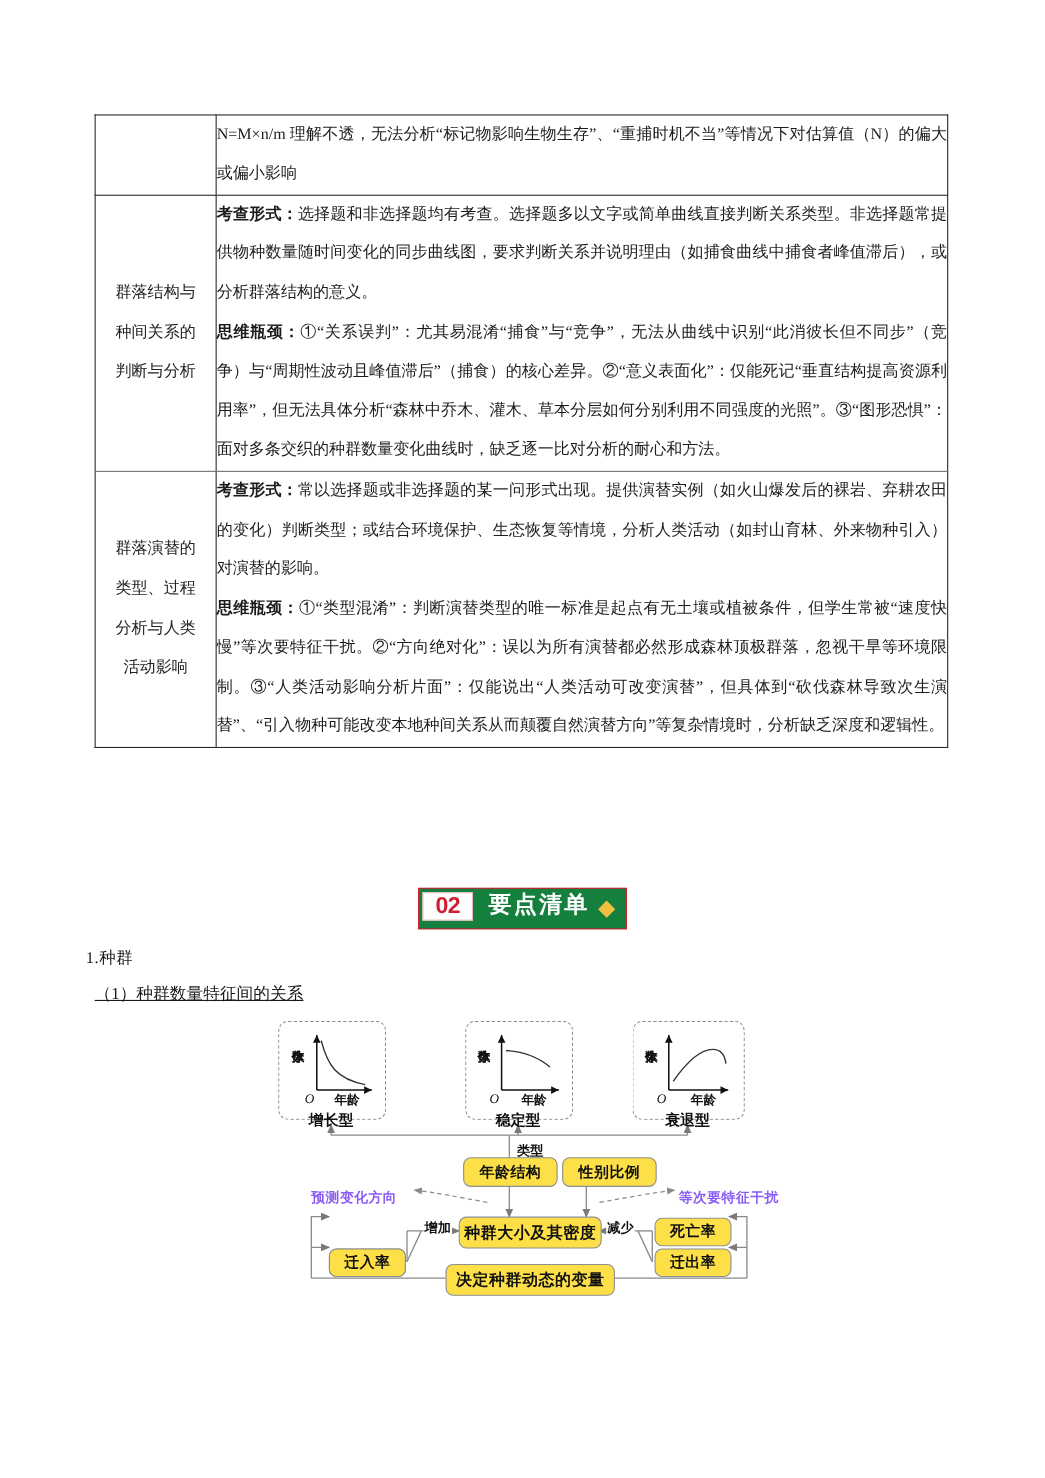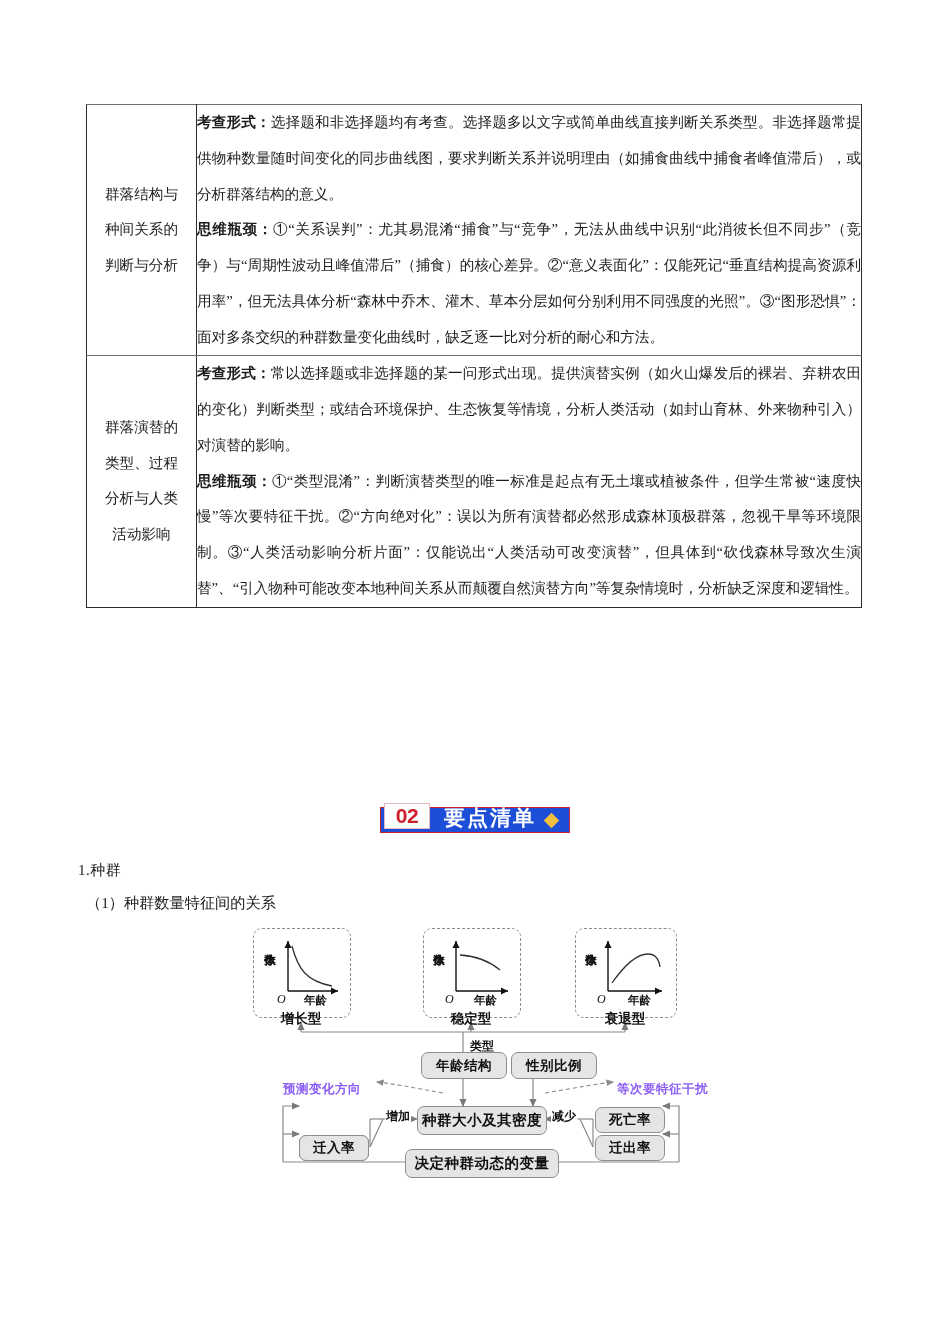--- a/index.html
+++ b/index.html
@@ -59,23 +59,23 @@
   
   .badge-wrap {
     position: absolute;
     left: 0;
     top: 808px;
     width: 950px;
     text-align: center;
   }
   .badge {
     display: inline-flex;
-    align-items: flex-end;
-    background: #1d4ed8;
-    height: 24px;
+    align-items: flex-start;
+    background: #15803d;
+    height: 36px;
     box-shadow: 0 0 0 1px #cf2030;
   }
   .badge-num {
     background: #ffffff;
     color: #cf2030;
     font-family: "Liberation Sans", sans-serif;
     font-weight: bold;
     font-size: 21px;
     letter-spacing: -0.5px;
     display: flex;
@@ -112,20 +112,21 @@
     top: 861px;
     font-size: 15px;
     font-weight: normal;
     letter-spacing: 0.5px;
   }
   .h-sub {
     position: absolute;
     left: 86px;
     top: 893px;
     font-size: 15.2px;
+    text-decoration: underline;
   }
 
   
   .diagram {
     position: absolute;
     left: 245px;
     top: 920px;
     width: 470px;
     height: 265px;
   }
@@ -170,21 +171,21 @@
     font-weight: bold;
     color: #111;
     white-space: nowrap;
     text-align: center;
   }
 
   .nodebox {
     position: absolute;
     border: 1.2px solid #8e8e8e;
     border-radius: 7px;
-    background: #e5e5e5;
+    background: #fde047;
     display: flex;
     align-items: center;
     justify-content: center;
     font-size: 13.5px;
     font-weight: bold;
     color: #111;
     white-space: nowrap;
     letter-spacing: 0.5px;
   }
   .sidetext {
@@ -207,20 +208,26 @@
 </style>
 </head>
 <body>
 
 <table class="exam-table">
   <colgroup>
       <col class="col-topic">
       <col>
     </colgroup>
   <tbody>
+    <tr>
+      <td class="topic-cell"></td>
+      <td class="body-cell">
+        <p><span>N=M×n/m 理解不透，无法分析“标记物影响生物生存”、“重捕时机不当”等情况下对估算值（N）的偏大或偏小影响</span></p>
+      </td>
+    </tr>
 
     <tr class="mid-row">
       <td class="topic-cell">
         <div>群落结构与</div>
         <div>种间关系的</div>
         <div>判断与分析</div>
       </td>
       <td class="body-cell">
         <p><span class="lead">考查形式：</span><span>选择题和非选择题均有考查。选择题多以文字或简单曲线直接判断关系类型。非选择题常提供物种数量随时间变化的同步曲线图，要求判断关系并说明理由（如捕食曲线中捕食者峰值滞后），或分析群落结构的意义。</span></p>
         <p><span class="lead">思维瓶颈：</span><span>①“关系误判”：尤其易混淆“捕食”与“竞争”，无法从曲线中识别“此消彼长但不同步”（竞争）与“周期性波动且峰值滞后”（捕食）的核心差异。②“意义表面化”：仅能死记“垂直结构提高资源利用率”，但无法具体分析“森林中乔木、灌木、草本分层如何分别利用不同强度的光照”。③“图形恐惧”：面对多条交织的种群数量变化曲线时，缺乏逐一比对分析的耐心和方法。</span></p>

